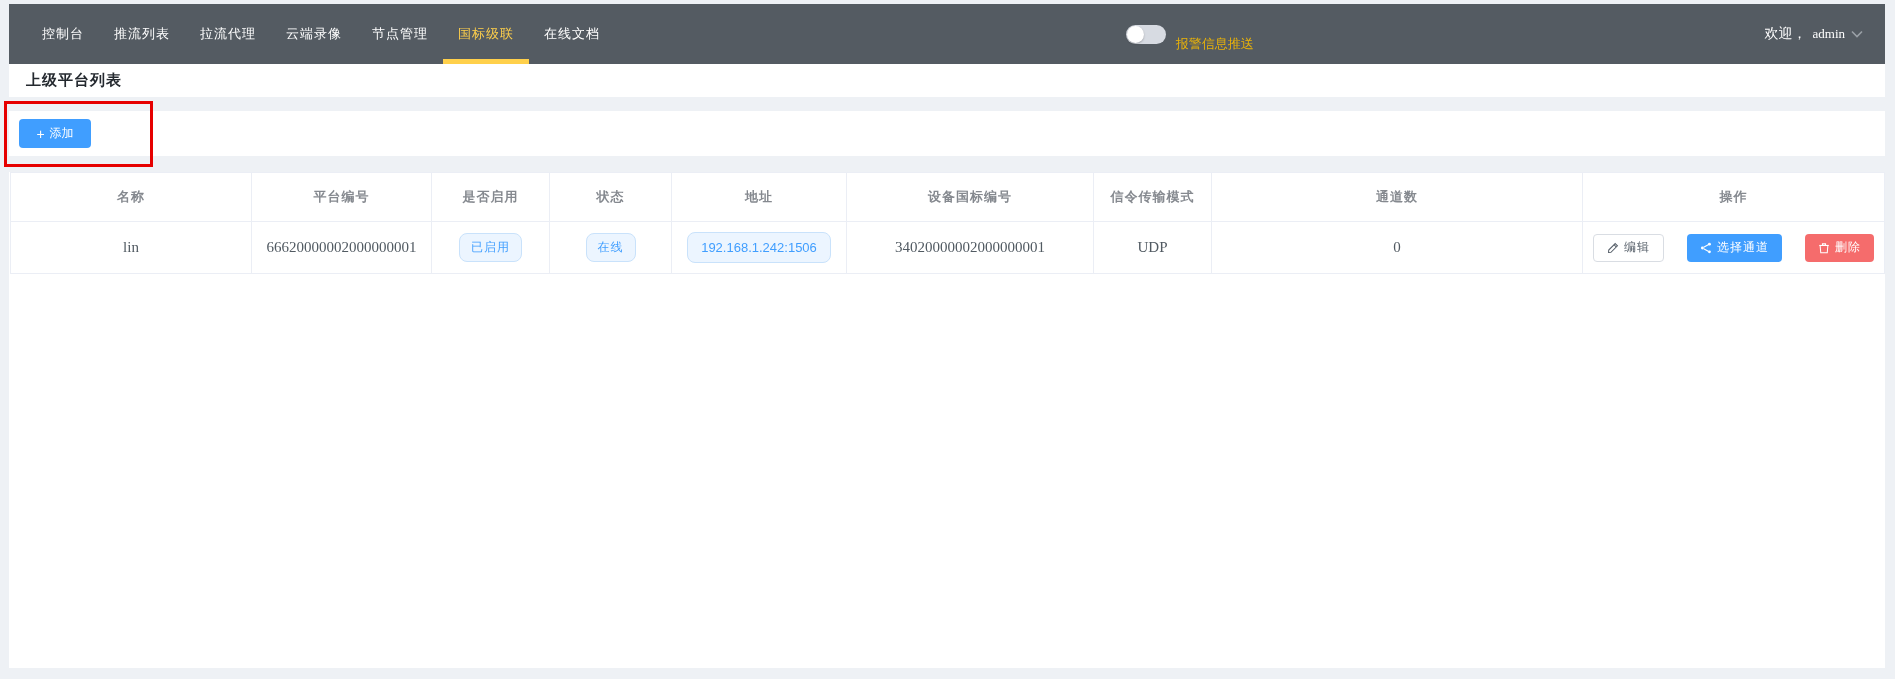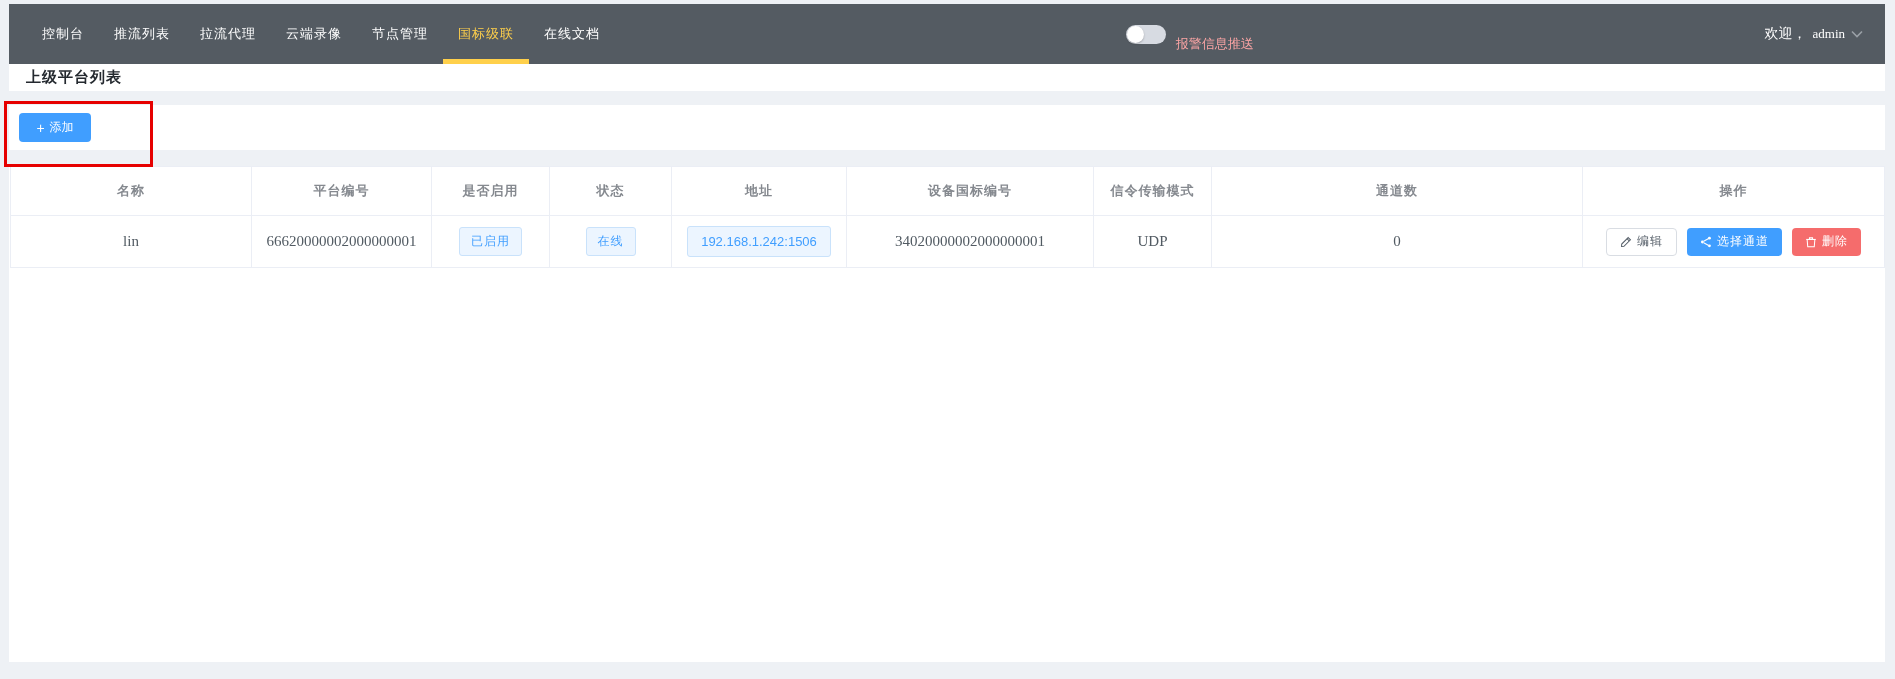--- a/index.html
+++ b/index.html
@@ -28,31 +28,31 @@
   }
   .toggle-group { display:flex; align-items:center; margin-left:auto; gap:10px; }
   .switch {
     width:40px; height:19px; border-radius:10px; background:#d7dbe2;
     position:relative; cursor:pointer;
   }
   .switch .knob {
     position:absolute; left:1px; top:1px; width:17px; height:17px; border-radius:50%;
     background:#ffffff; box-shadow:0 1px 2px rgba(0,0,0,.25);
   }
-  .toggle-label { color:#fca5a5;margin-top:20px; }
+  .toggle-label { color:#eab308;margin-top:20px; }
   .welcome {
     margin-left:auto; display:flex; align-items:center; gap:6px;
     color:#ffffff; padding-right:22px; cursor:pointer; font-size:14px;
   }
   .welcome .uname { font-family:"Liberation Serif", serif; font-size:13px; }
   .chev { stroke:#9aa0a6; }
 
   
   .title-bar {
-    height:27px; background:#ffffff; display:flex; align-items:center;
+    height:33px; background:#ffffff; display:flex; align-items:center;
     padding-left:17px;
   }
   .page-title { font-size:15px; font-weight:bold; color:#24292f; letter-spacing:1px; }
 
   .gap14 { height:14px; }
   .gap16 { height:16px; }
 
   
   .toolbar { height:45px; background:#ffffff; position:relative; }
   .btn {
@@ -77,27 +77,27 @@
   table { border-collapse:collapse; table-layout:fixed; width:1874px; margin-left:1px; background:#fff; }
   th, td {
     border:1px solid #ebeef5; text-align:center; vertical-align:middle;
     overflow:hidden; white-space:nowrap;
   }
   th { height:49px; font-size:13px; font-weight:bold; color:#85898f; letter-spacing:1px; }
   td { height:52px; font-size:14px; color:#515a62; }
   .serif { font-family:"Liberation Serif", serif; font-size:15px; }
 
   .tag {
-    display:inline-block; padding:5px 11px; font-size:12px; border-radius:3px;
+    display:inline-block; padding:5px 11px; font-size:12px; border-radius:8px;
     background: var(--badge_bg, #ecf5ff); border:1px solid var(--badge_border, #c9e2fb);
     color: var(--primary, #409eff); letter-spacing:1px;
   }
   .tag-addr { padding:7px 13px; font-family:Liberation Sans, sans-serif; letter-spacing:0; font-size:13px; }
 
-  .actions { display:flex; align-items:center; justify-content:center; gap:10px; }
+  .actions { display:flex; align-items:center; justify-content:center; gap:23px; }
   .row-btn { height:28px; padding:0 13px; letter-spacing:1px; }
   .icon-svg { display:inline-block; }
 </style>
 </head>
 <body>
 
 <div class="app">
 
   <div class="navbar">
     <ul class="nav-items">

